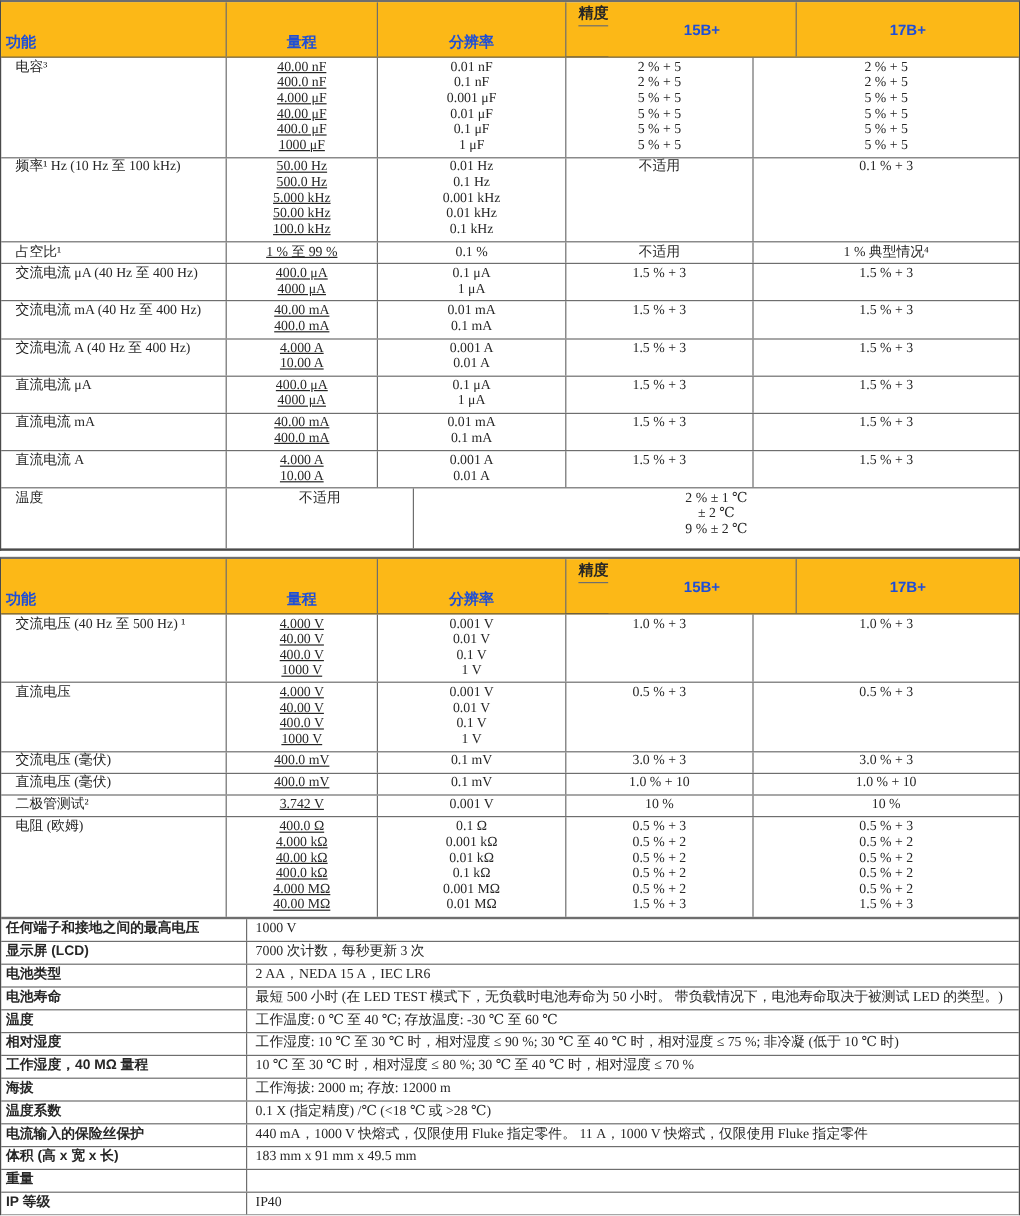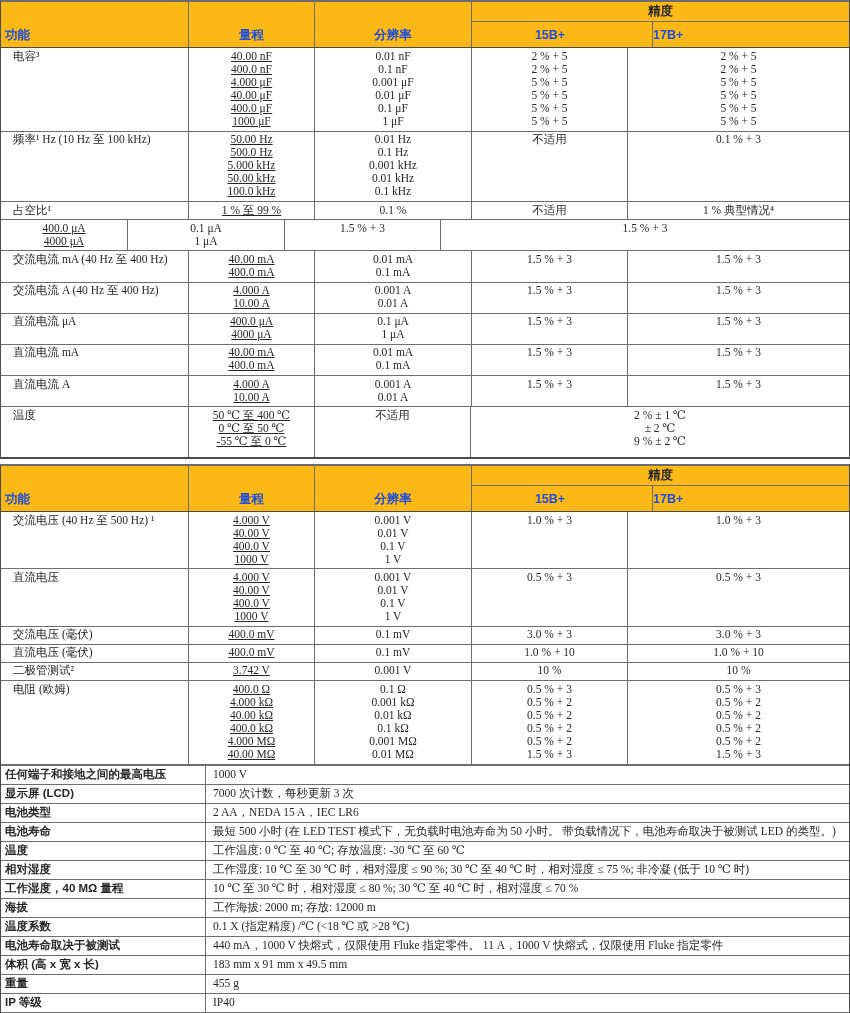--- a/index.html
+++ b/index.html
@@ -18,27 +18,27 @@
   .tbl2{border-bottom:none;}
 
   
   .thead{display:flex;background:var(--header-bg);border-bottom:1px solid var(--outer);height:46px;}
   .hc{background:var(--header-bg);font-family:"Liberation Sans","DejaVu Sans",sans-serif;
       font-weight:bold;font-size:12.5px;color:#1d4ed8;display:flex;}
   .hc.end{align-items:flex-end;}
   .h-c1{width:187px;padding:3px 4px;}
   .h-c2{width:126px;justify-content:center;padding:3px 0;border-left:1.5px solid var(--grid);}
   .h-c3{width:157px;justify-content:center;padding:3px 0;border-left:1.5px solid var(--grid);}
-  .hacc{flex:1;display:flex;flex-direction:column;border-left:1.5px solid var(--grid);}
+  .hacc{flex:1;display:flex;flex-direction:row;border-left:1.5px solid var(--grid);padding-left:10px;}
   .hacc-top{height:20px;display:flex;align-items:center;justify-content:center;
             border-bottom:1.5px solid var(--grid);font-family:"Liberation Sans","DejaVu Sans",sans-serif;
             font-weight:bold;font-size:12.5px;}
   .hacc-bottom{flex:1;display:flex;}
   .h-c4{width:156px;align-items:center;justify-content:center;}
-  .h-c5{flex:1;align-items:center;border-left:1.5px solid var(--grid);margin-left:24px;}
+  .h-c5{flex:1;align-items:center;justify-content:center;border-left:1.5px solid var(--grid);}
 
   
   .t-row{display:flex;border-bottom:1px solid var(--grid);}
   .tbody .t-row:last-child{border-bottom:none;}
   .tbl1 .tbody .t-row:last-child .cell{padding-bottom:9px;}
   .cell{padding:1.5px 2px 2.5px 2px;}
   .cell + .cell{border-left:1px solid var(--grid);}
   .c1{width:187px;}
   .c2{width:126px;text-decoration:underline;}
   .c3{width:157px;}
@@ -154,20 +154,21 @@
             <div class="line">0.1 %</div>
           </div>
           <div class="cell c4 center-cell">
             <div class="line">不适用</div>
           </div>
           <div class="cell c5 center-cell">
             <div class="line">1 % 典型情况⁴</div>
           </div>
         </div>
         <div class="t-row">
+          <div class="cell c1 function-cell">交流电流 μA (40 Hz 至 400 Hz)</div>
           <div class="cell c2 center-cell">
             <div class="line">400.0 μA</div>
             <div class="line">4000 μA</div>
           </div>
           <div class="cell c3 center-cell">
             <div class="line">0.1 μA</div>
             <div class="line">1 μA</div>
           </div>
           <div class="cell c4 center-cell">
             <div class="line">1.5 % + 3</div>
@@ -256,25 +257,20 @@
           </div>
           <div class="cell c4 center-cell">
             <div class="line">1.5 % + 3</div>
           </div>
           <div class="cell c5 center-cell">
             <div class="line">1.5 % + 3</div>
           </div>
         </div>
         <div class="t-row">
           <div class="cell c1 function-cell">温度</div>
-          <div class="cell c2 center-cell">
-            <div class="line">50 ℃ 至 400 ℃</div>
-            <div class="line">0 ℃ 至 50 ℃</div>
-            <div class="line">-55 ℃ 至 0 ℃</div>
-          </div>
           <div class="cell c4 center-cell">
             <div class="line">不适用</div>
           </div>
           <div class="cell c5 center-cell">
             <div class="line">2 % ± 1 ℃</div>
             <div class="line">± 2 ℃</div>
             <div class="line">9 % ± 2 ℃</div>
           </div>
         </div>
       </div>
@@ -460,30 +456,29 @@
         </div>
         <div class="g-row">
           <div class="g-key">海拔</div>
           <div class="g-val">工作海拔:  2000 m;  存放:  12000 m</div>
         </div>
         <div class="g-row">
           <div class="g-key">温度系数</div>
           <div class="g-val">0.1 X (指定精度) /℃ (&lt;18 ℃ 或 &gt;28 ℃)</div>
         </div>
         <div class="g-row">
-          <div class="g-key">电池寿命取决于被测试</div>
+          <div class="g-key">电流输入的保险丝保护</div>
           <div class="g-val">440 mA，1000 V 快熔式，仅限使用 Fluke 指定零件。 11 A，1000 V 快熔式，仅限使用 Fluke 指定零件</div>
         </div>
         <div class="g-row">
           <div class="g-key">体积 (高 x 宽 x 长)</div>
           <div class="g-val">183 mm x 91 mm x 49.5 mm</div>
         </div>
         <div class="g-row">
           <div class="g-key">重量</div>
-          <div class="g-val">455 g</div>
         </div>
         <div class="g-row">
           <div class="g-key">IP 等级</div>
           <div class="g-val">IP40</div>
         </div>
         <div class="g-row">
           <div class="g-key">安全性</div>
           <div class="g-val">IEC 61010-1，IEC61010-2-030 CAT III 600 V，CAT II 1000 V，污染等级 2</div>
         </div>
       </div>

